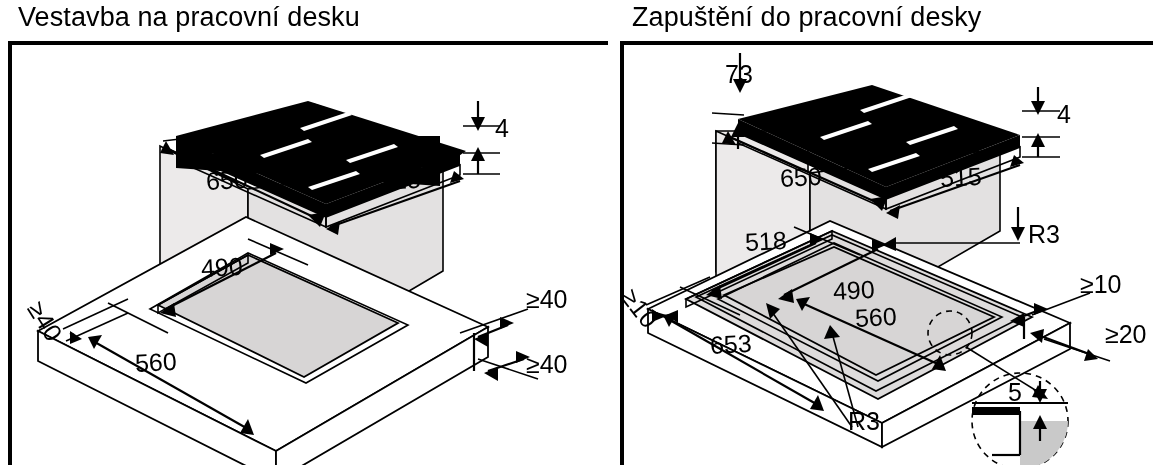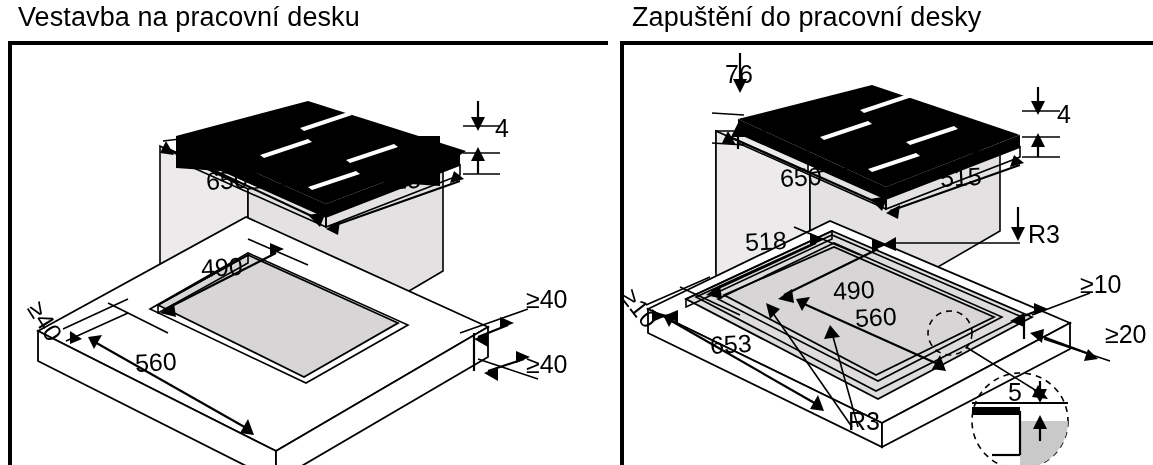--- a/index.html
+++ b/index.html
@@ -277,21 +277,21 @@
         <line class="ln med" x1="400" y1="362" x2="448" y2="362"></line>
 
         <line class="ln med" x1="420" y1="340" x2="420" y2="356"></line>
         <polygon points="420,362 413,348 427,348" fill="#000"></polygon>
         <line class="ln med" x1="420" y1="400" x2="420" y2="382"></line>
         <polygon points="420,374 427,388 413,388" fill="#000"></polygon>
 
       </svg>
     </div>
 
-    <div class="dim" style="left:105px;top:60px;">76</div>
+    <div class="dim" style="left:105px;top:60px;">73</div>
     <div class="dim" style="left:160px;top:163px;transform:rotate(-3deg);">650</div>
     <div class="dim" style="left:320px;top:163px;transform:rotate(-3deg);">515</div>
     <div class="dim" style="left:437px;top:100px;">4</div>
     <div class="dim" style="left:125px;top:227px;transform:rotate(-3deg);">518</div>
     <div class="dim" style="left:90px;top:330px;transform:rotate(-3deg);">653</div>
     <div class="dim" style="left:213px;top:276px;transform:rotate(-3deg);">490</div>
     <div class="dim" style="left:235px;top:303px;transform:rotate(-3deg);">560</div>
     <div class="dim" style="left:18px;top:283px;transform:rotate(52deg);transform-origin:left top;">≥10</div>
     <div class="dim" style="left:460px;top:270px;">≥10</div>
     <div class="dim" style="left:485px;top:320px;">≥20</div>

